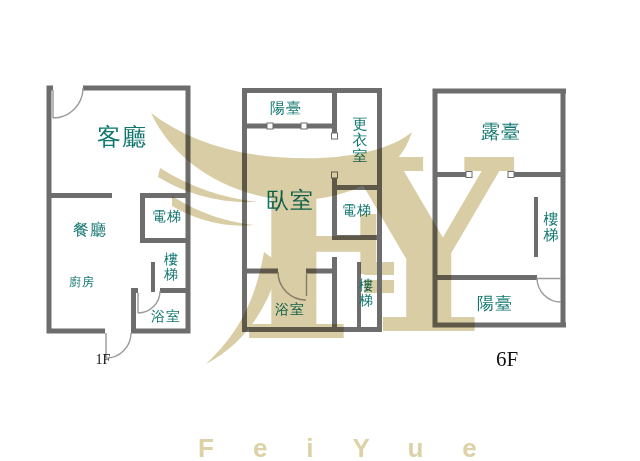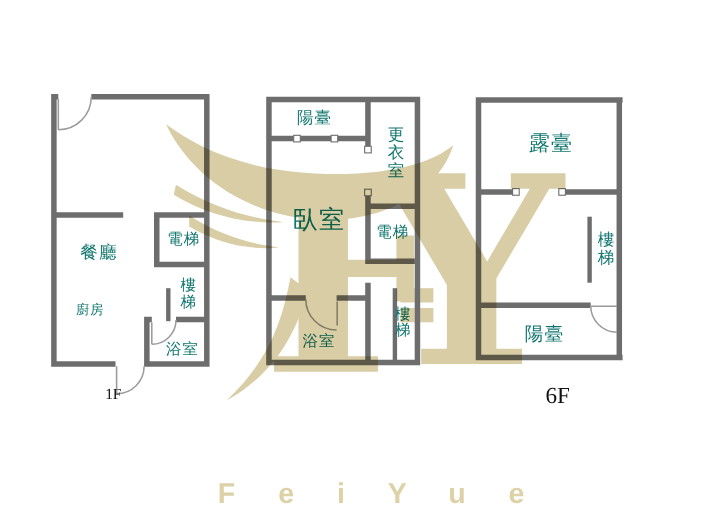--- a/index.html
+++ b/index.html
@@ -75,20 +75,21 @@
                M433,277.5 H537" fill="none" stroke="#6d6d6d" stroke-width="5"></path>
       <path d="M536,197 V257" fill="none" stroke="#6d6d6d" stroke-width="4"></path>
       <path d="M537,278.5 H561 M537,278 A24,24 0 0 0 561,302" fill="none" stroke="#9b9b9b" stroke-width="1.4"></path>
       <g fill="#ffffff" stroke="#6d6d6d" stroke-width="1">
         <rect x="466" y="171.5" width="6" height="6"></rect>
         <rect x="508" y="171.5" width="6" height="6"></rect>
       </g>
     </g>
   </svg>
 
+  <div class="rl" style="left:122px;top:137px;font-size:24px;">客廳</div>
   <div class="rl" style="left:90px;top:230px;font-size:16px;">餐廳</div>
   <div class="rl" style="left:82px;top:282px;font-size:12px;">廚房</div>
   <div class="rl" style="left:167px;top:217px;font-size:14px;">電梯</div>
   <div class="rl v" style="left:171px;top:267px;font-size:14px;">樓梯</div>
   <div class="rl" style="left:166px;top:317px;font-size:14px;">浴室</div>
 
   <div class="rl" style="left:286px;top:108px;font-size:15px;">陽臺</div>
   <div class="rl v" style="left:360px;top:140px;font-size:15px;">更衣室</div>
   <div class="rl" style="left:290px;top:200px;font-size:23px;">臥室</div>
   <div class="rl" style="left:357px;top:211px;font-size:14px;">電梯</div>

